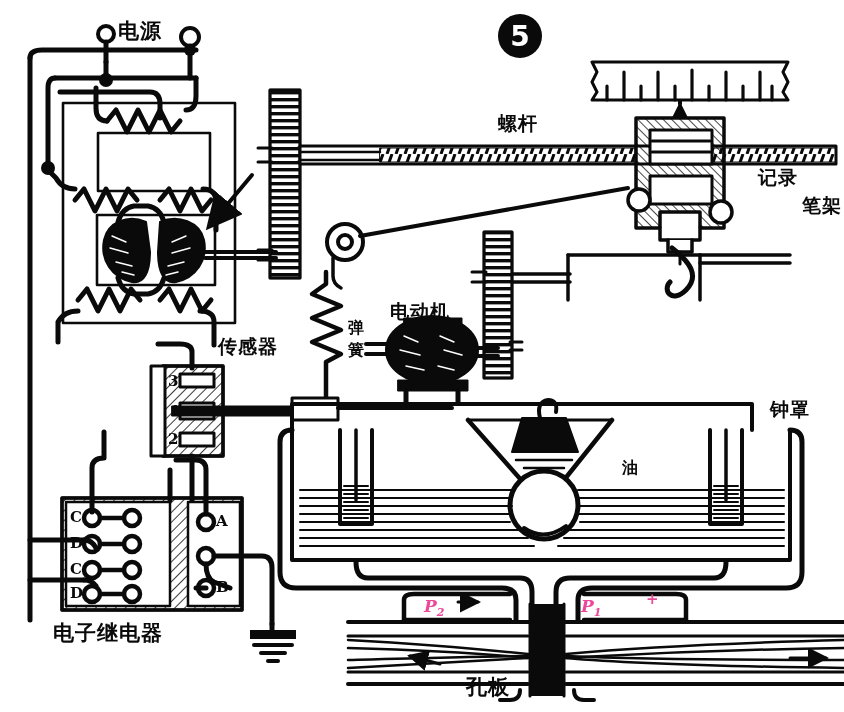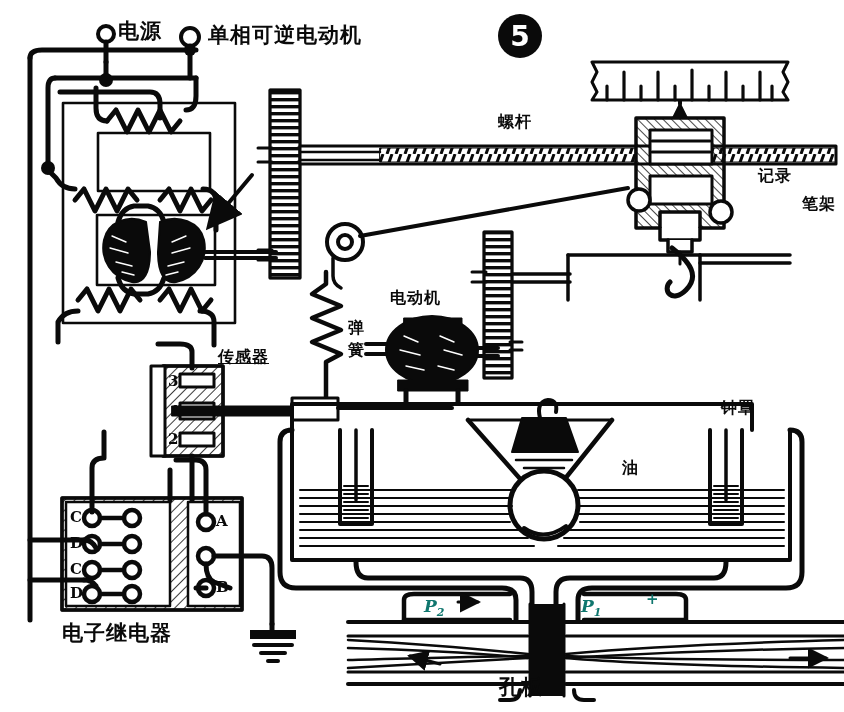--- a/index.html
+++ b/index.html
@@ -3,25 +3,25 @@
 <meta charset="utf-8">
 <style>
   html,body{margin:0;padding:0;background:#fff;}
   body{width:844px;height:712px;font-family:"DejaVu Sans","Liberation Sans",sans-serif;}
   #stage{position:relative;width:844px;height:712px;overflow:hidden;background:#fff;}
   #stage svg{position:absolute;left:0;top:0;}
   .lbl{position:absolute;font-family:"DejaVu Sans","Liberation Sans",sans-serif;
        color:#0a0a0a;font-weight:bold;white-space:nowrap;line-height:1.05;}
   .cjk{letter-spacing:1px;}
   .lbl-md{font-size:16px;}
-  .lbl-lg{font-size:16px;}
+  .lbl-lg{font-size:19px;}
   .lbl-xl{font-size:21px;}
   .term{position:absolute;font-size:15px;font-weight:bold;color:#0a0a0a;
         font-family:"DejaVu Serif","Liberation Serif",serif;}
-  .ptag{position:absolute;font-size:17px;font-weight:bold;color:#0f766e;
+  .ptag{position:absolute;font-size:17px;font-weight:bold;color:#ec4899;
         font-family:"DejaVu Serif","Liberation Serif",serif;font-style:italic;}
   .ptag sub{font-size:11px;}
   .badge{position:absolute;width:44px;height:44px;border-radius:50%;
          background:#0a0a0a;color:#fff;display:flex;align-items:center;
          justify-content:center;font-size:28px;font-weight:bold;
          font-family:"DejaVu Sans","Liberation Sans",sans-serif;}
 </style>
 </head>
 <body>
 
@@ -367,43 +367,42 @@
 
       <g stroke-width="3">
         <path d="M458,602 L478,602" marker-end="url(#ahs)"></path>
       </g>
 
     </g>
   </svg>
 
   <div class="lbl lbl-xl cjk" style="left:118px;top:20px;">电源</div>
 
-  <div class="lbl lbl-xl cjk" style="left:208px;top:24px;">单相可逆电动机</div>
 
   <div class="badge" style="left:498px;top:14px;">5</div>
 
   <div class="lbl lbl-lg cjk" style="left:498px;top:114px;">螺杆</div>
 
   <div class="lbl lbl-lg cjk" style="left:758px;top:168px;text-align:right;">记录</div>
   <div class="lbl lbl-lg cjk" style="left:802px;top:196px;">笔架</div>
 
-  <div class="lbl lbl-lg cjk" style="left:390px;top:290px;">电动机</div>
+  <div class="lbl lbl-lg cjk" style="left:390px;top:302px;">电动机</div>
 
   <div class="lbl lbl-md cjk" style="left:348px;top:320px;">弹</div>
   <div class="lbl lbl-md cjk" style="left:348px;top:342px;">簧</div>
 
-  <div class="lbl lbl-lg cjk" style="left:218px;top:349px;text-decoration:underline;">传感器</div>
-
-  <div class="lbl lbl-xl cjk" style="left:62px;top:622px;">电子继电器</div>
-
-  <div class="lbl lbl-lg cjk" style="left:721px;top:400px;">钟罩</div>
+  <div class="lbl lbl-lg cjk" style="left:218px;top:337px;">传感器</div>
+
+  <div class="lbl lbl-xl cjk" style="left:53px;top:622px;">电子继电器</div>
+
+  <div class="lbl lbl-lg cjk" style="left:770px;top:400px;">钟罩</div>
 
   <div class="lbl lbl-md cjk" style="left:622px;top:460px;">油</div>
 
-  <div class="lbl lbl-xl cjk" style="left:466px;top:676px;margin-left:33px;">孔板</div>
+  <div class="lbl lbl-xl cjk" style="left:466px;top:676px;">孔板</div>
 
   <div class="term" style="left:168px;top:372px;">3</div>
   <div class="term" style="left:170px;top:402px;">1</div>
   <div class="term" style="left:168px;top:430px;">2</div>
 
   <div class="term" style="left:70px;top:508px;">C</div>
   <div class="term" style="left:70px;top:534px;">D</div>
   <div class="term" style="left:70px;top:560px;">C</div>
   <div class="term" style="left:70px;top:584px;">D</div>
   <div class="term" style="left:216px;top:512px;">A</div>

